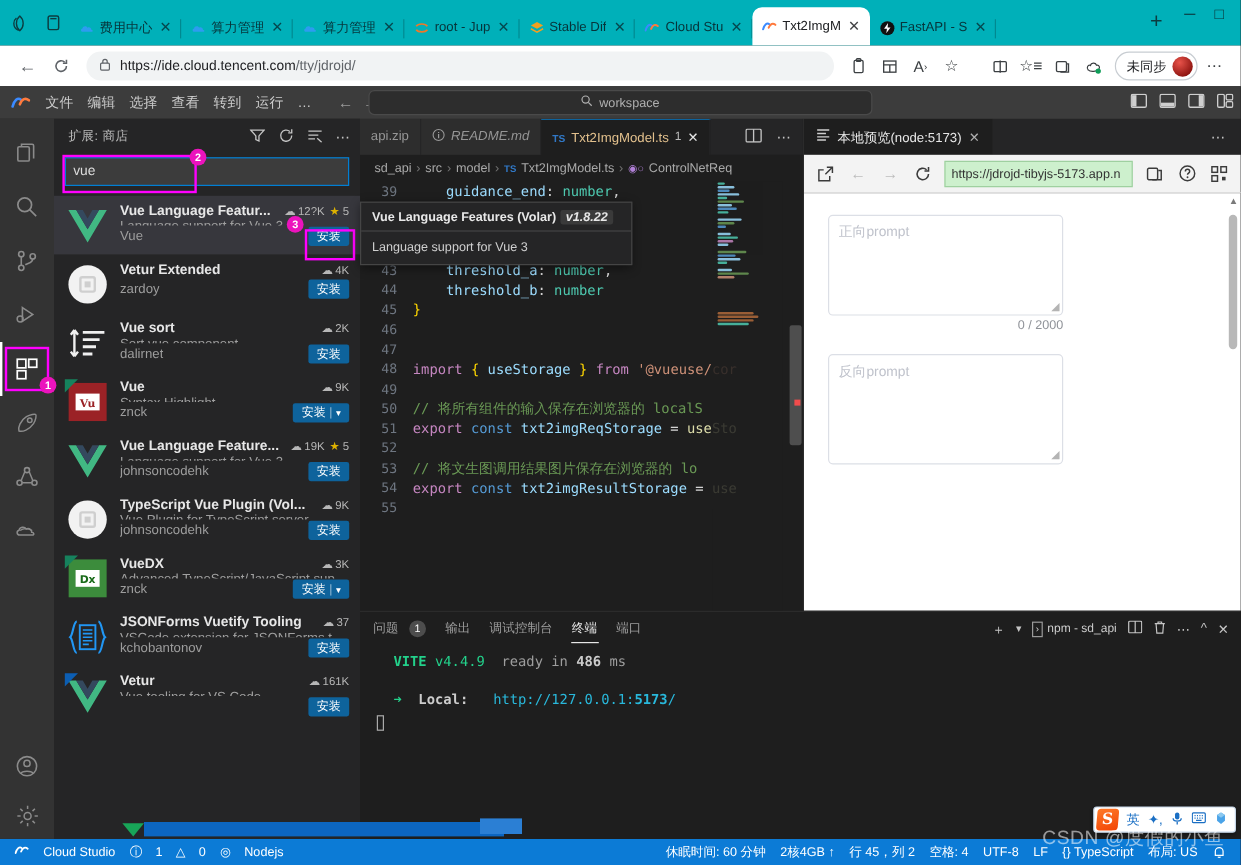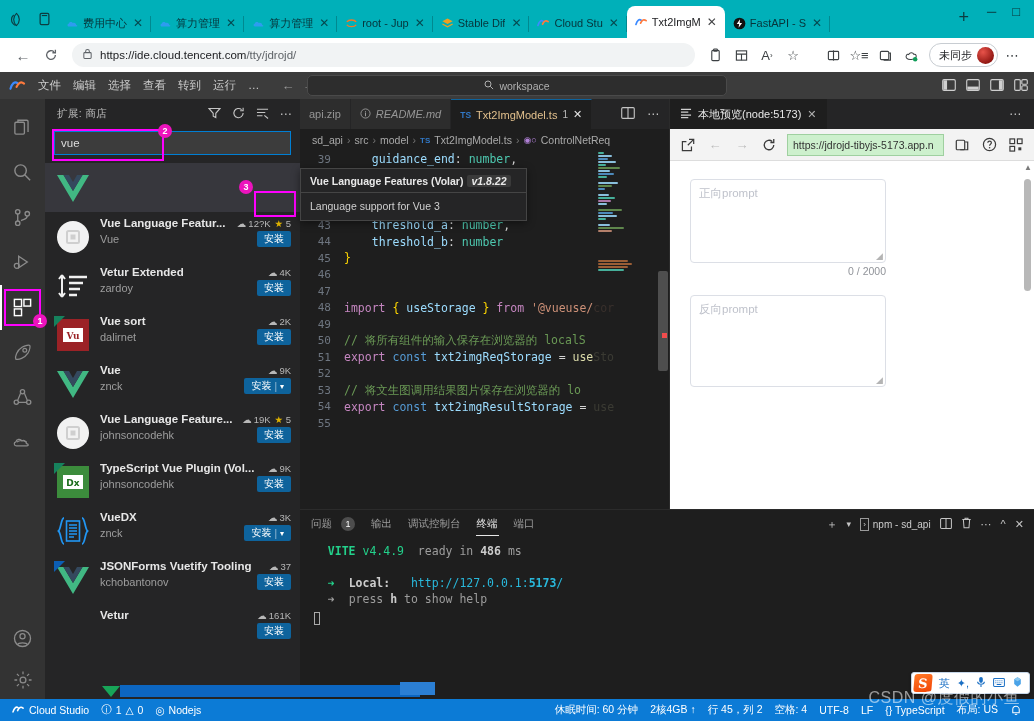--- a/index.html
+++ b/index.html
@@ -105,21 +105,21 @@
     position:absolute; left:7px; top:0px; width:112px; height:32px;
     border:2px solid #ff00ff; pointer-events:none;
   }
 
   .ext-list{ flex:1; overflow:hidden; }
   .ext{ display:flex; gap:9px; padding:7px 9px 7px 10px; height:49px; position:relative;}
   .ext.active{ background:#37373d; }
   .ext-ico{ width:36px; height:36px; flex:0 0 36px; display:flex; align-items:center; justify-content:center; position:relative;}
   .ext-main{ flex:1; min-width:0; display:flex; flex-direction:column; }
   .ext-row1{ display:flex; align-items:baseline; gap:4px;}
-  .ext-name{ font-size:11.5px; font-weight:bold; color:#e7e7e7; white-space:nowrap; overflow:hidden; text-overflow:ellipsis; flex:1;margin-top:47px;}
+  .ext-name{ font-size:11.5px; font-weight:bold; color:#e7e7e7; white-space:nowrap; overflow:hidden; text-overflow:ellipsis; flex:1;}
   .ext-inst{ font-size:9.5px; color:#b7b7b7; white-space:nowrap; display:flex; align-items:center; gap:2px;}
   .ext-star{ font-size:9.5px; color:#b7b7b7; white-space:nowrap;}
   .ext-star b{ color:#ddb100; }
   .ext-desc{ font-size:11px; color:#a0a0a0; white-space:nowrap; overflow:hidden; text-overflow:ellipsis; margin-top:1px;}
   .ext-row3{ display:flex; align-items:center; margin-top:1px;}
   .ext-pub{ font-size:11px; color:#9d9d9d; white-space:nowrap; overflow:hidden; text-overflow:ellipsis;}
   .btn-install{
     margin-left:auto; background:#0e639c; color:#fff; font-size:10px; padding:1px 7px; border-radius:2px;
     display:flex; align-items:center; white-space:nowrap;
   }
@@ -217,21 +217,21 @@
   .ime .sg{ width:18px; height:18px; background:linear-gradient(160deg,#ff7a29,#f24405); border-radius:3px;
             color:#fff; font-weight:bold; font-size:13px; display:flex; align-items:center; justify-content:center;
             font-family:"DejaVu Serif",serif; transform:skewX(-5deg);}
   .ime .it{ color:#1a6fc4; font-size:11px; }
 
   
   .statusbar{
     height:22px; background:#0c7bd6; display:flex; align-items:center; color:#fff; font-size:10.5px;
     padding:0 6px; gap:0;
   }
-  .sb-i{ padding:0 6px; display:flex; align-items:center; gap:4px; white-space:nowrap;}
+  .sb-i{ padding:0 6px; display:flex; align-items:center; gap:11px; white-space:nowrap;}
   .sb-right{ margin-left:auto; display:flex; align-items:center;}
   .watermark{
     position:absolute; right:14px; bottom:12px; color:rgba(255,255,255,.55); font-size:16px;
     letter-spacing:.5px; pointer-events:none; z-index:80; white-space:nowrap;
   }
   .vtab-arrow{ position:absolute; left:102px; bottom:24px; width:0;height:0;
     border-left:9px solid transparent;border-right:9px solid transparent;border-top:11px solid #18a558; z-index:70;}
   .blue-strip{ position:absolute; left:120px; bottom:24px; width:300px; height:12px; background:#0c66c1; z-index:65;}
   .blue-strip2{ position:absolute; left:400px; bottom:26px; width:35px; height:13px; background:#2b7fd4; z-index:66;
      color:#fff; font-size:8px; text-align:center;}
@@ -1017,21 +1017,20 @@
               </span>
               <span>⋯</span>
               <span>^</span>
               <span>✕</span>
             </div>
           </div>
           <div class="term-body" id="termbody">
               <div style="min-height: 16px; white-space: pre;"><span class="t-green t-b">  VITE </span><span class="t-green">v4.4.9</span><span class="t-dim">  ready in </span><span class="t-b">486</span><span class="t-dim"> ms</span></div>
               <div style="min-height: 16px; white-space: pre;">&nbsp;</div>
               <div style="min-height: 16px; white-space: pre;"><span class="t-green">  ➜  </span><span class="t-b">Local:</span><span class="t-cyan">   http://127.0.0.1:</span><span class="t-cyan t-b">5173</span><span class="t-cyan">/</span></div>
-              <div style="min-height: 16px; white-space: pre;"><span class="t-dim">  ➜  </span><span class="t-dim">press </span><span class="t-b">h</span><span class="t-dim"> to show help</span></div>
               <div style="margin-top: 4px;"><span class="caretblk"></span></div>
             </div>
           <div class="ime">
             <span class="sg">S</span>
             <span class="it">英</span>
             <span class="it">✦,</span>
             <span class="it">
               <svg width="10" height="12" viewBox="0 0 11 13">
                   <rect x="3.5" y="1" width="4" height="6.5" rx="2" fill="#1a6fc4"></rect>
                   <path d="M1.8 6.3c0 3.5 7.4 3.5 7.4 0M5.5 9.8V12" stroke="#1a6fc4" stroke-width="1.2" fill="none"></path>

